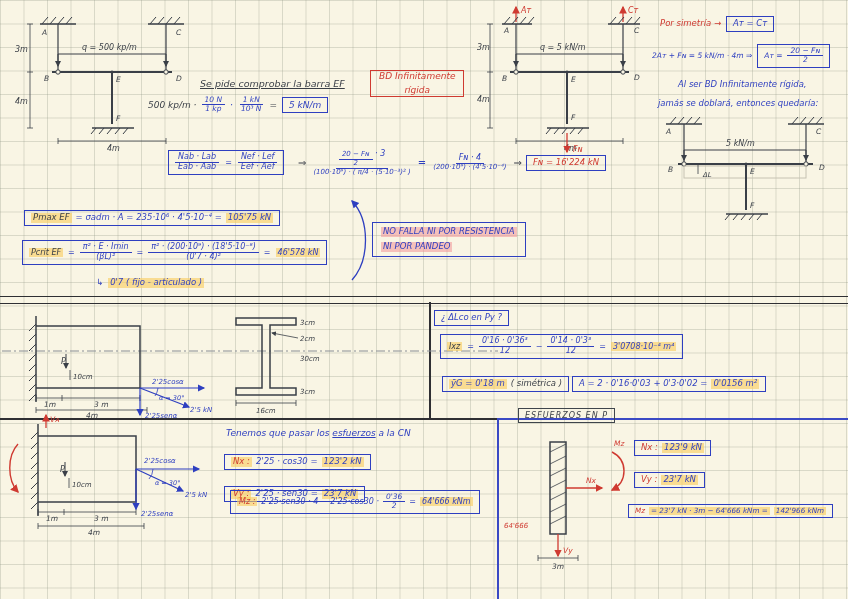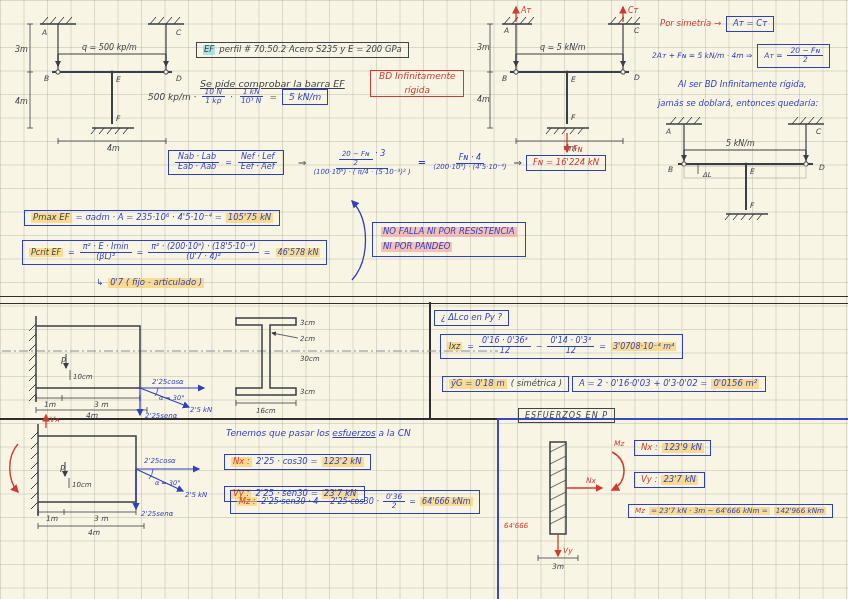--- a/index.html
+++ b/index.html
@@ -77,33 +77,29 @@
     <line x1="154" y1="134" x2="154" y2="140" stroke="#3a3f47" stroke-width=".8"></line>
     <text x="95" y="147" font-size="8">4m</text>
     <line x1="18" y1="20" x2="18" y2="124" stroke="#3a3f47" stroke-width=".8"></line>
     <line x1="15" y1="20" x2="21" y2="20" stroke="#3a3f47" stroke-width=".8"></line>
     <line x1="15" y1="68" x2="21" y2="68" stroke="#3a3f47" stroke-width=".8"></line>
     <line x1="15" y1="124" x2="21" y2="124" stroke="#3a3f47" stroke-width=".8"></line>
     <text x="3" y="48" font-size="8">3m</text>
     <text x="3" y="100" font-size="8">4m</text>
   </svg>
 
-  <div class="abs bx" style="left:196px;top:42px;font-size:8.5px">
-    <span class="hlc">EF</span>
-    <span>perfil # 70.50.2   Acero S235  y  E = 200 GPa</span>
-  </div>
   <div class="abs" style="left:200px;top:79px;font-size:9.5px">
     <span class="u">Se pide comprobar la barra EF</span>
   </div>
   <div class="abs bx bxr col" style="left:370px;top:70px;font-size:9px;padding:0 8px">
     <span class="red">BD Infinitamente</span>
     <span class="red">rígida</span>
   </div>
 
-  <div class="abs row" style="left:148px;top:88px;font-size:9px">
+  <div class="abs row" style="left:148px;top:96px;font-size:9px">
     <span>500 kp/m ·</span>
     <span class="fr blue xs">
         <span class="n">10 N</span>
         <span class="d">1 kp</span>
       </span>
     <span class="blue">·</span>
     <span class="fr blue xs">
         <span class="n">1 kN</span>
         <span class="d">10³ N</span>
       </span>

